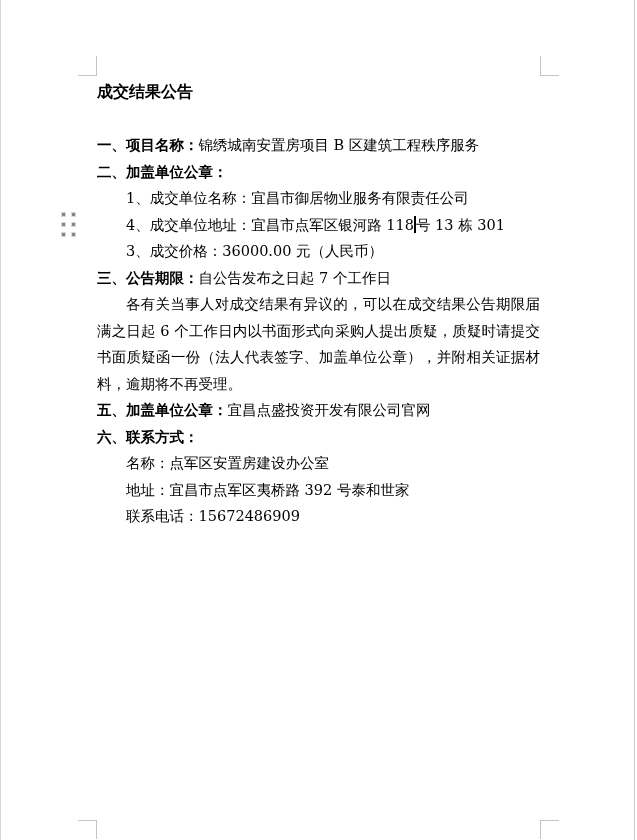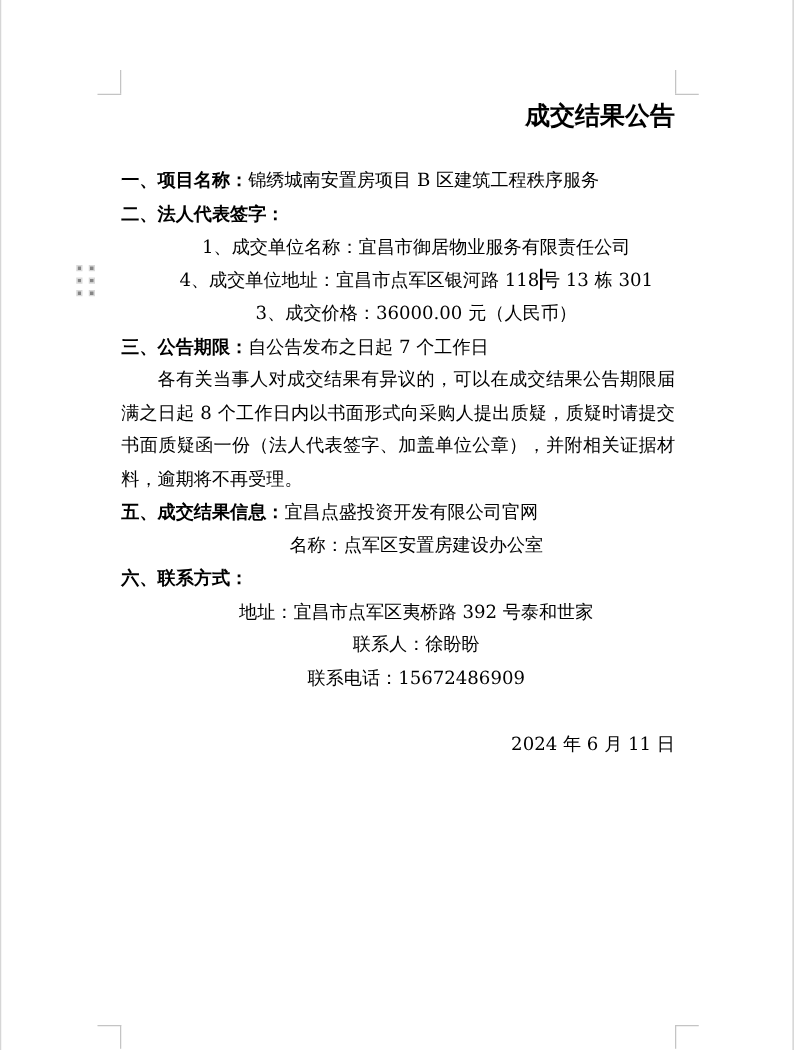--- a/index.html
+++ b/index.html
@@ -57,25 +57,25 @@
     left: 97px;
     top: 79px;
     width: 443px;
     font-size: 14.5px;
     line-height: 26.5px;
   }
   .line { height: 26.5px; white-space: nowrap; }
   .line.blank { white-space: normal; }
   .doc-title {
     font-weight: bold;
-    font-size: 20px;
-    text-align: right;
+    font-size: 16px;
+    text-align: left;
   }
   .b { font-weight: bold; }
-  .indent { padding-left: 29px; text-align: center; }
+  .indent { padding-left: 29px; }
   .para {
     margin: 0;
     height: 106px;
     text-align: justify;
     text-indent: 29px;
     white-space: normal;
   }
   .date-line { text-align: right; }
 
   .caret {
@@ -116,49 +116,47 @@
 
     <div class="line doc-title">成交结果公告</div>
 
     <div class="line blank"></div>
 
     <div class="line">
       <span class="b">一、项目名称：</span><span>锦绣城南安置房项目 B 区建筑工程秩序服务</span>
     </div>
 
     <div class="line">
-      <span class="b">二、法人代表签字：</span>
+      <span class="b">二、加盖单位公章：</span>
     </div>
 
     <div class="line indent">1、成交单位名称：宜昌市御居物业服务有限责任公司</div>
 
     <div class="line indent">
       <span>4、成交单位地址：宜昌市点军区银河路 118</span><span class="caret"></span><span>号 13 栋 301</span>
     </div>
 
     <div class="line indent">3、成交价格：36000.00 元（人民币）</div>
 
     <div class="line">
       <span class="b">三、公告期限：</span><span>自公告发布之日起 7 个工作日</span>
     </div>
 
 
-    <p class="para">各有关当事人对成交结果有异议的，可以在成交结果公告期限届满之日起 8 个工作日内以书面形式向采购人提出质疑，质疑时请提交书面质疑函一份（法人代表签字、加盖单位公章），并附相关证据材料，逾期将不再受理。</p>
+    <p class="para">各有关当事人对成交结果有异议的，可以在成交结果公告期限届满之日起 6 个工作日内以书面形式向采购人提出质疑，质疑时请提交书面质疑函一份（法人代表签字、加盖单位公章），并附相关证据材料，逾期将不再受理。</p>
 
     <div class="line">
-      <span class="b">五、成交结果信息：</span><span>宜昌点盛投资开发有限公司官网</span>
+      <span class="b">五、加盖单位公章：</span><span>宜昌点盛投资开发有限公司官网</span>
     </div>
-
-    <div class="line indent">名称：点军区安置房建设办公室</div>
 
     <div class="line">
       <span class="b">六、联系方式：</span>
     </div>
+
+    <div class="line indent">名称：点军区安置房建设办公室</div>
     <div class="line indent">地址：宜昌市点军区夷桥路 392 号泰和世家</div>
-    <div class="line indent">联系人：徐盼盼</div>
     <div class="line indent">联系电话：15672486909</div>
 
     <div class="line blank"></div>
 
-    <div class="line date-line">2024 年 6 月 11 日</div>
 
   </div>
 </div>
 
 </body></html>

